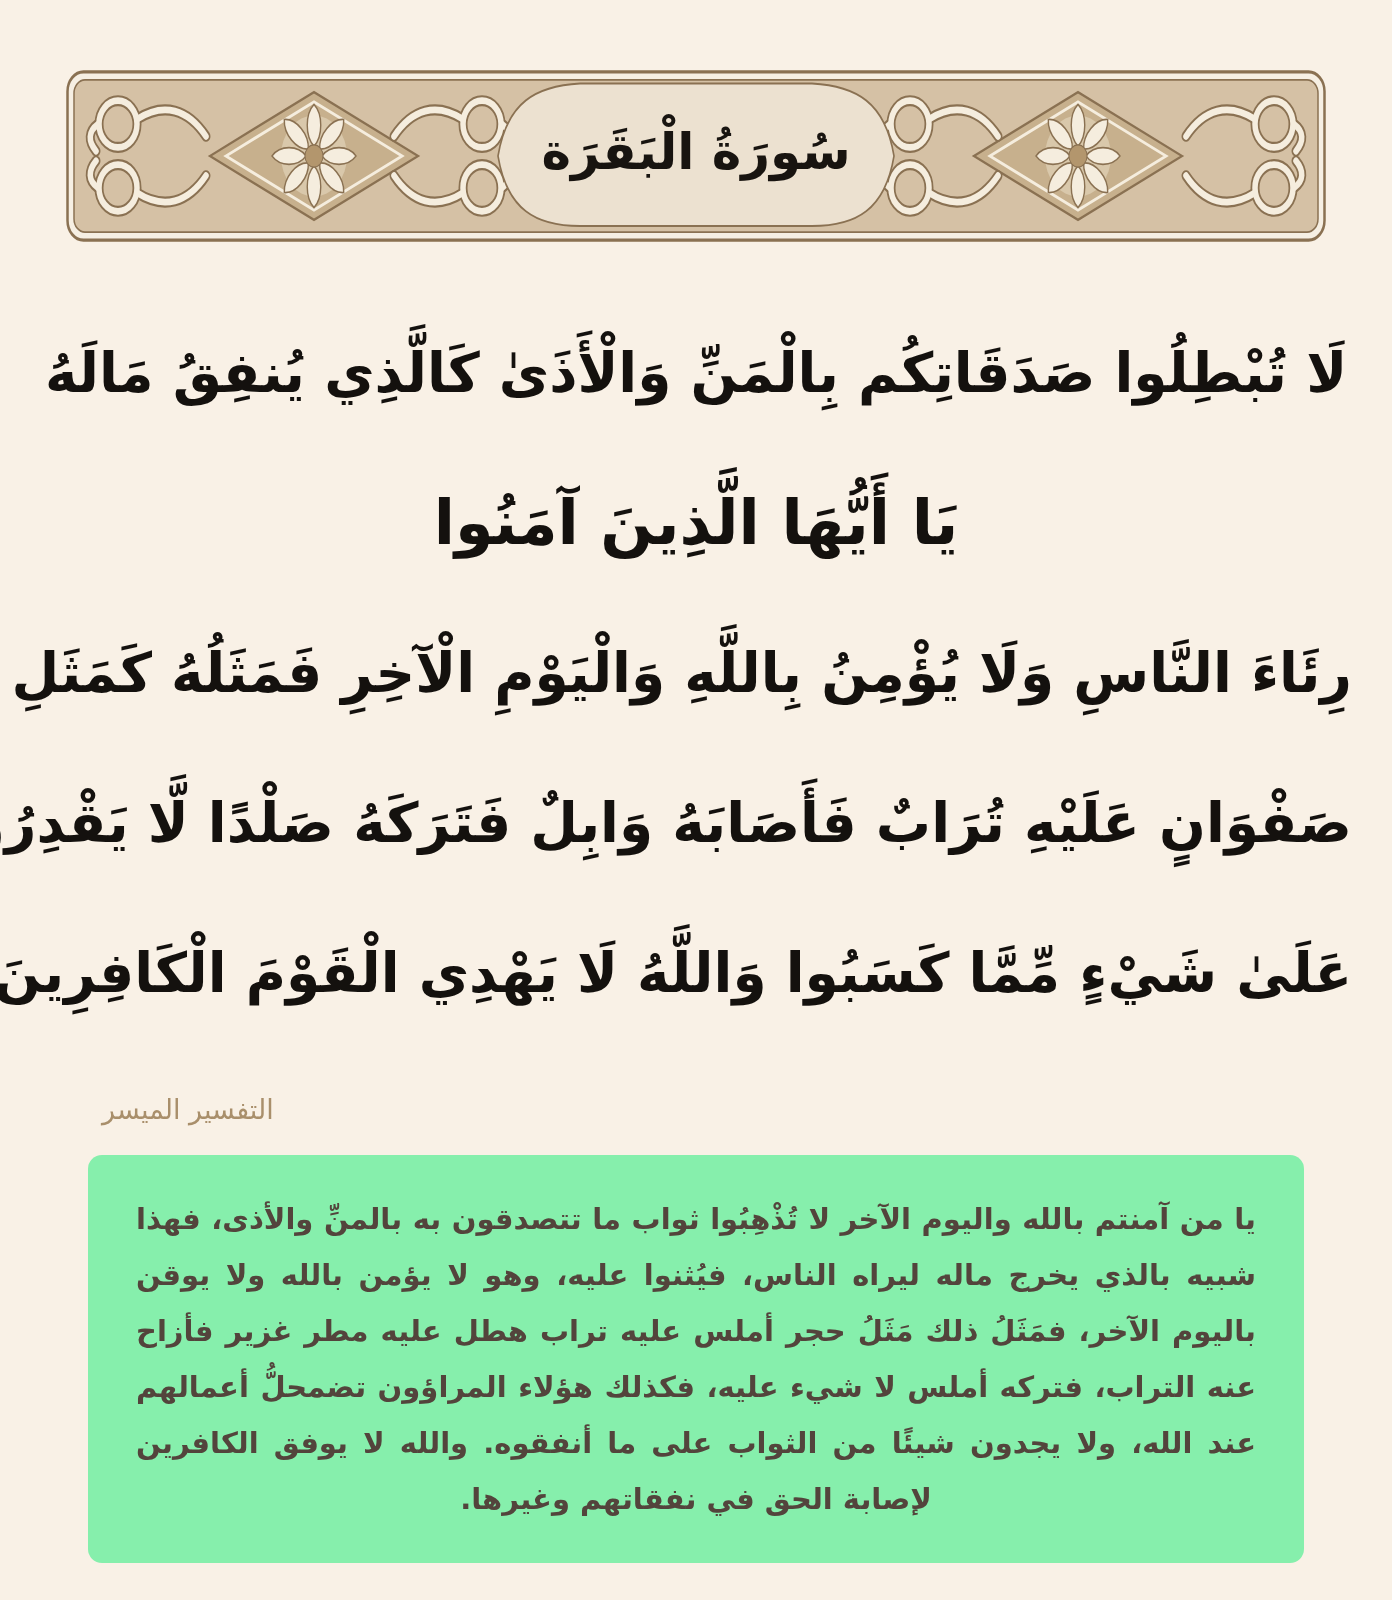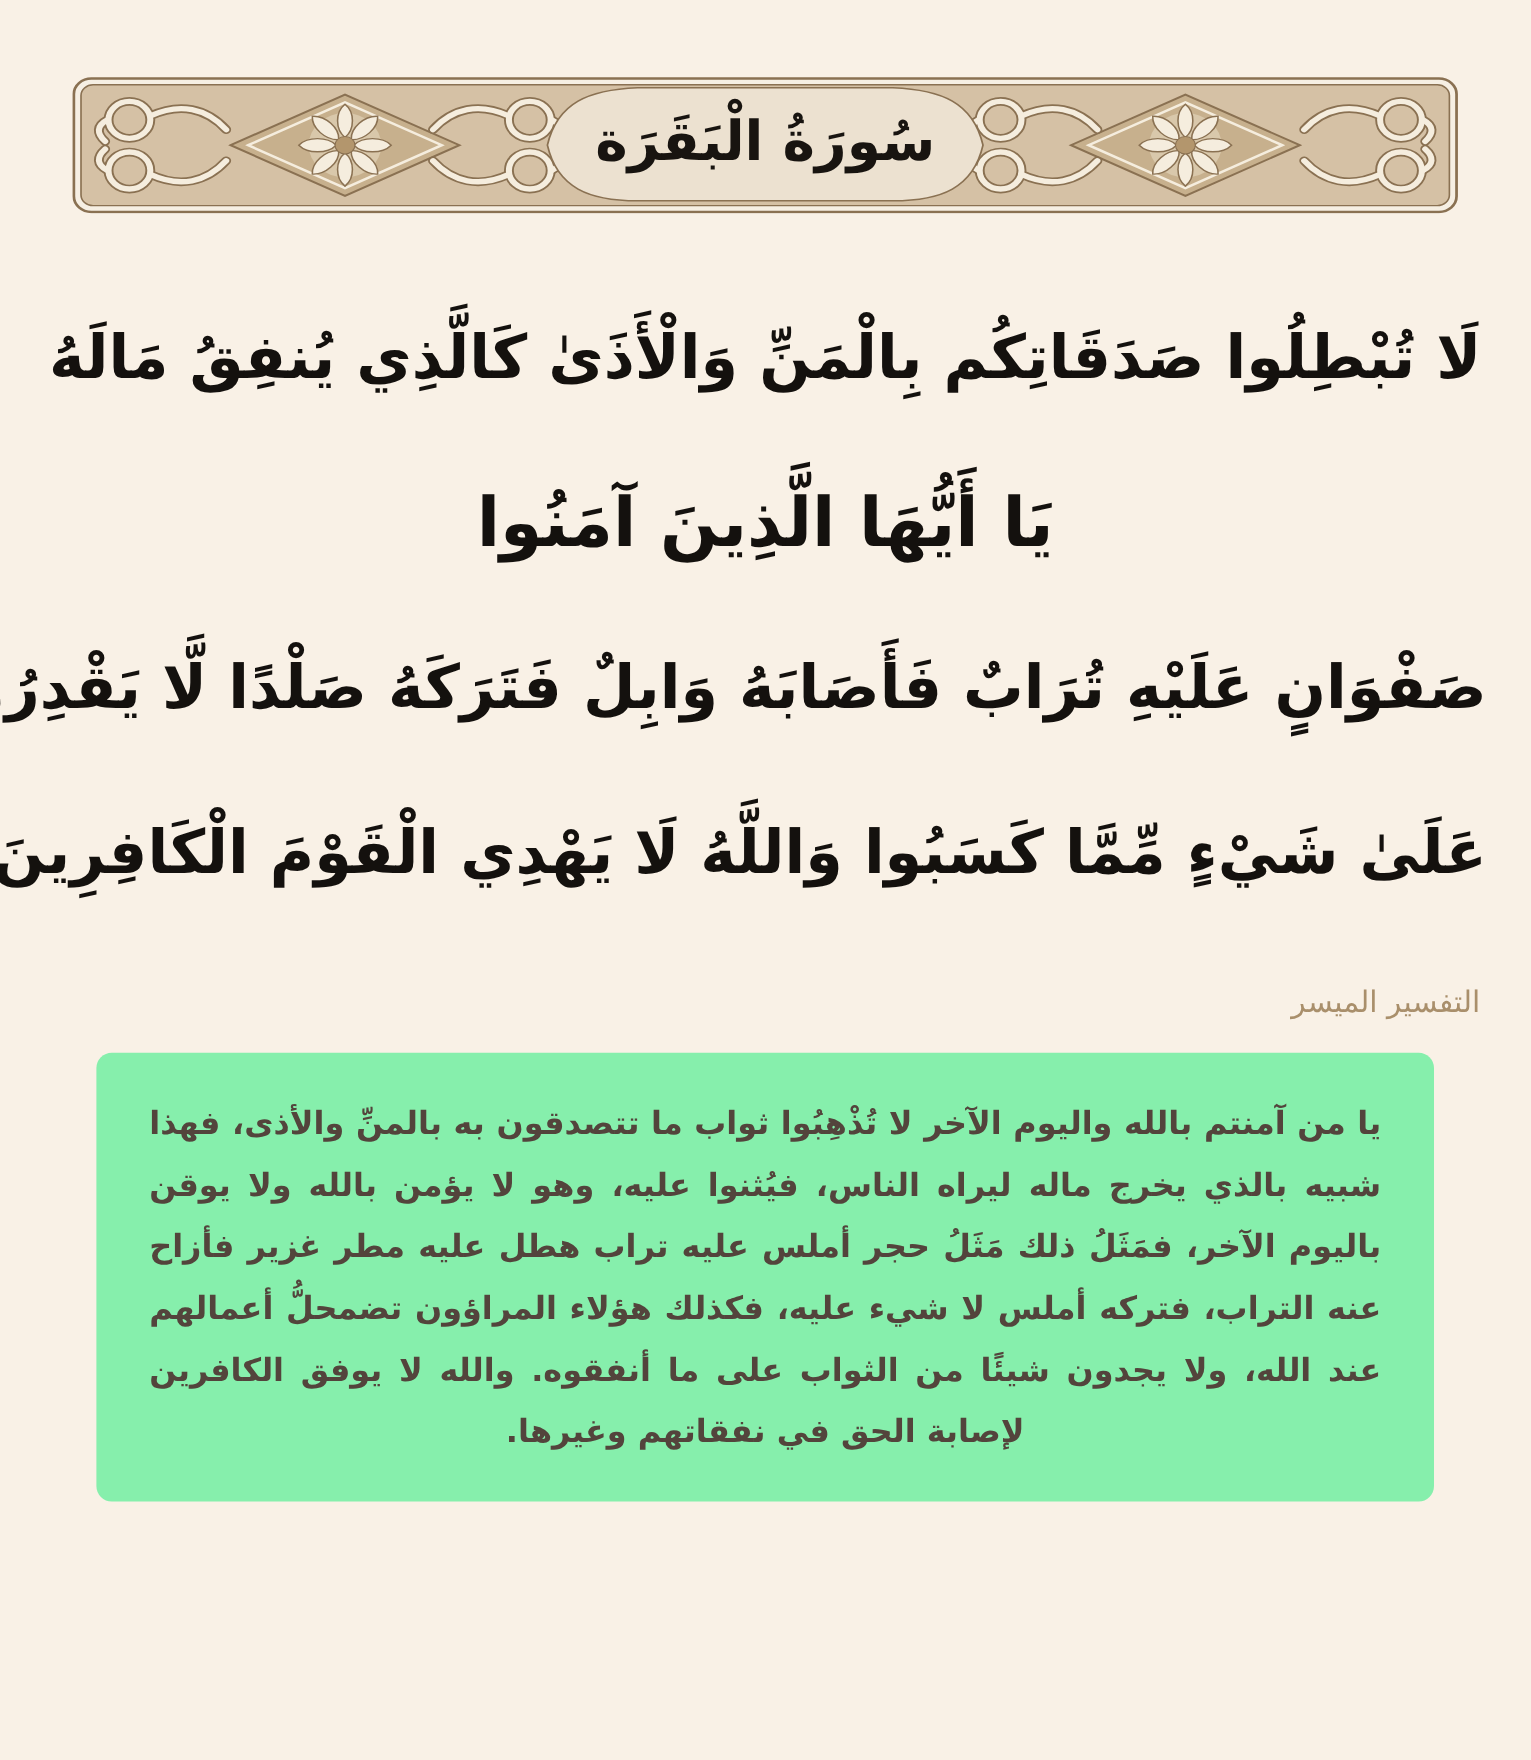--- a/index.html
+++ b/index.html
@@ -1,32 +1,32 @@
 <!DOCTYPE html>
 <html lang="ar" dir="rtl"><head>
 <meta charset="utf-8">
 <style>
   html,body{margin:0;padding:0;background:#f9f1e6;}
   .page{position:relative;width:1392px;height:1600px;background:#f9f1e6;overflow:hidden;
         font-family:"DejaVu Sans",sans-serif;direction:rtl;}
 
   
-  .banner{position:relative;margin:70px 66px 0;width:1260px;height:124px;}
+  .banner{position:relative;margin:70px 66px 0;width:1260px;height:172px;}
   .banner svg{position:absolute;inset:0;width:100%;height:100%;}
   .banner .title-wrap{position:absolute;inset:0;display:flex;align-items:center;justify-content:center;}
   .surah-title{font-size:50px;font-weight:bold;color:#181410;letter-spacing:1px;line-height:1;
                padding-bottom:8px;}
 
   
   .verse{margin:56px 40px 0;text-align:center;color:#14110e;}
   .verse-line{font-size:55px;font-weight:bold;line-height:150px;height:150px;white-space:nowrap;}
   .verse-line.first{font-size:62px;}
 
   
-  .tafsir-label{margin:46px 46px 0;text-align:right;direction:rtl;}
+  .tafsir-label{margin:46px 102px 0;text-align:left;direction:rtl;}
   .tafsir-label span{direction:rtl;font-size:27px;color:#a98f6b;}
   .tafsir-box{margin:30px 88px 0;background:#86efac;border-radius:14px;padding:36px 48px;}
   .tafsir-text{margin:0;font-size:29px;line-height:56px;color:#53443c;font-weight:bold;
                text-align:justify;text-align-last:center;direction:rtl;}
 </style>
 </head>
 <body>
 
 <div class="page">
 
@@ -80,20 +80,21 @@
       <path d="M432,70 C441,26 470,13 514,11 L746,11 C790,13 819,26 828,70 C819,114 790,127 746,127 L514,127 C470,127 441,114 432,70 Z" fill="#ece1d0" stroke="#8a7152" stroke-width="1.6"></path>
     </svg>
     <div class="title-wrap">
       <span class="surah-title">سُورَةُ الْبَقَرَة</span>
     </div>
   </div>
 
   <div class="verse">
     <div class="verse-line">لَا تُبْطِلُوا صَدَقَاتِكُم بِالْمَنِّ وَالْأَذَىٰ كَالَّذِي يُنفِقُ مَالَهُ</div>
     <div class="verse-line first">يَا أَيُّهَا الَّذِينَ آمَنُوا</div>
+    <div class="verse-line">رِئَاءَ النَّاسِ وَلَا يُؤْمِنُ بِاللَّهِ وَالْيَوْمِ الْآخِرِ فَمَثَلُهُ كَمَثَلِ</div>
     <div class="verse-line">صَفْوَانٍ عَلَيْهِ تُرَابٌ فَأَصَابَهُ وَابِلٌ فَتَرَكَهُ صَلْدًا لَّا يَقْدِرُونَ</div>
     <div class="verse-line last">
       <span>عَلَىٰ شَيْءٍ مِّمَّا كَسَبُوا وَاللَّهُ لَا يَهْدِي الْقَوْمَ الْكَافِرِينَ</span>
     </div>
   </div>
 
   <div class="tafsir-label">
     <span>التفسير الميسر</span>
   </div>
 

